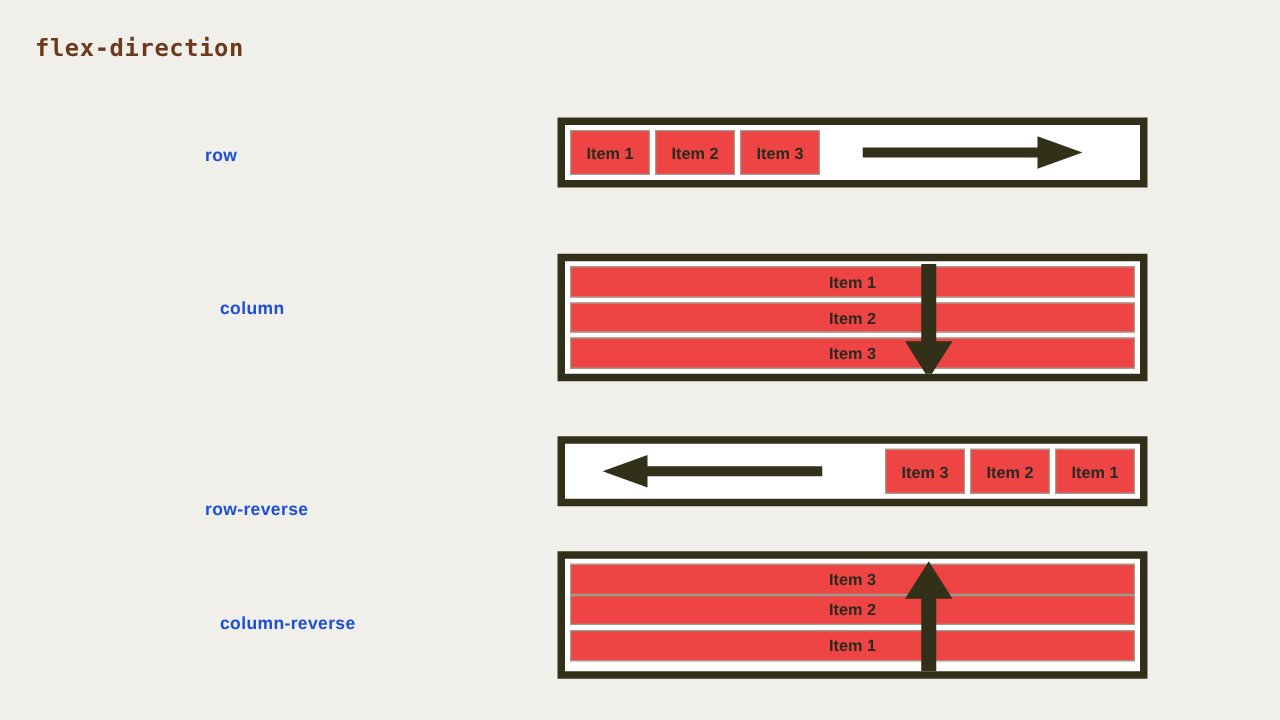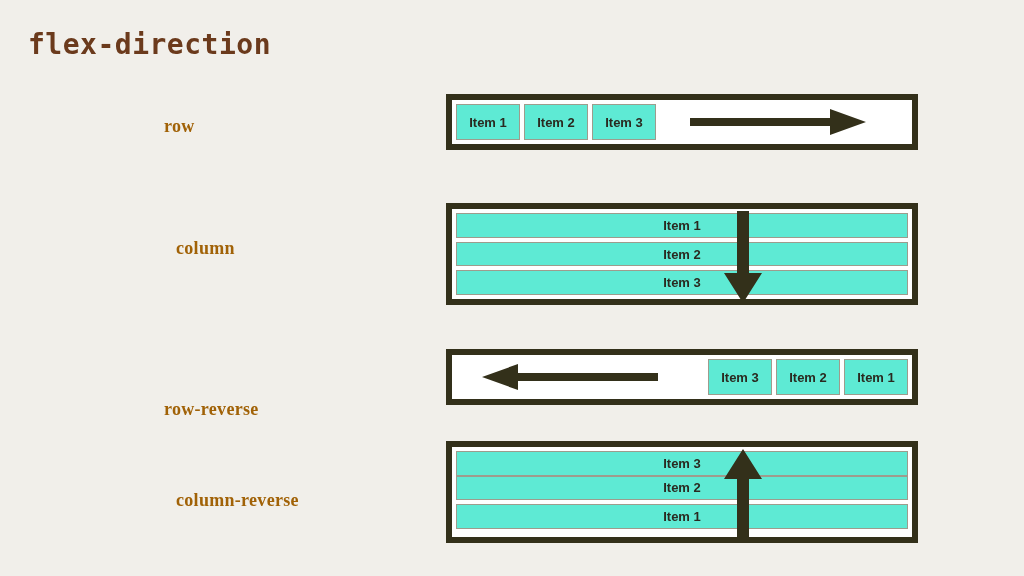--- a/index.html
+++ b/index.html
@@ -13,38 +13,38 @@
     font-family: "DejaVu Sans Mono", "Liberation Mono", monospace;
     overflow: hidden;
     position: relative;
   }
 
   #page-title {
     position: absolute;
     left: 28px;
     top: 28px;
     font-family: "DejaVu Sans Mono", "Liberation Mono", monospace;
-    font-size: 28px;
+    font-size: 19px;
     font-weight: bold;
     color: #6b3a1c;
     letter-spacing: 0.5px;
   }
 
   .demo-row {
     position: absolute;
     left: 0;
     width: 1024px;
   }
 
   .demo-label {
     position: absolute;
-    font-family: Liberation Serif, serif;
-    font-size: 18px;
+    font-family: Liberation Sans, sans-serif;
+    font-size: 14px;
     font-weight: bold;
-    color: #a16207;
+    color: #1d4ed8;
     letter-spacing: 0.3px;
     white-space: nowrap;
   }
 
   .demo-box {
     position: absolute;
     left: 446px;
     width: 472px;
     box-sizing: border-box;
     border: 6px solid #33301a;
@@ -60,21 +60,21 @@
     box-sizing: border-box;
     display: flex;
   }
 
   .track.row          { flex-direction: row; }
   .track.column       { flex-direction: column; }
   .track.row-reverse  { flex-direction: row-reverse; }
   .track.column-rev   { flex-direction: column-reverse; }
 
   .item {
-    background: #5eead4;
+    background: #ef4444;
     border: 1px solid #9e9c8d;
     box-sizing: border-box;
     display: flex;
     align-items: center;
     justify-content: center;
     font-family: "Liberation Sans", "DejaVu Sans", sans-serif;
     font-size: 13px;
     font-weight: bold;
     color: #2a2a20;
     white-space: nowrap;

